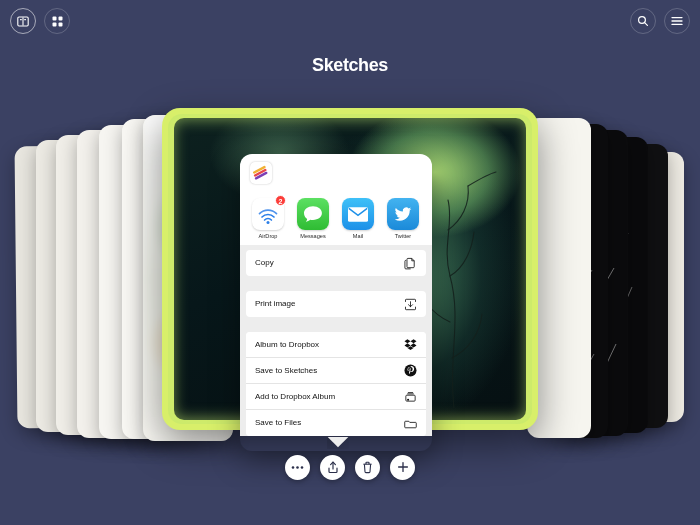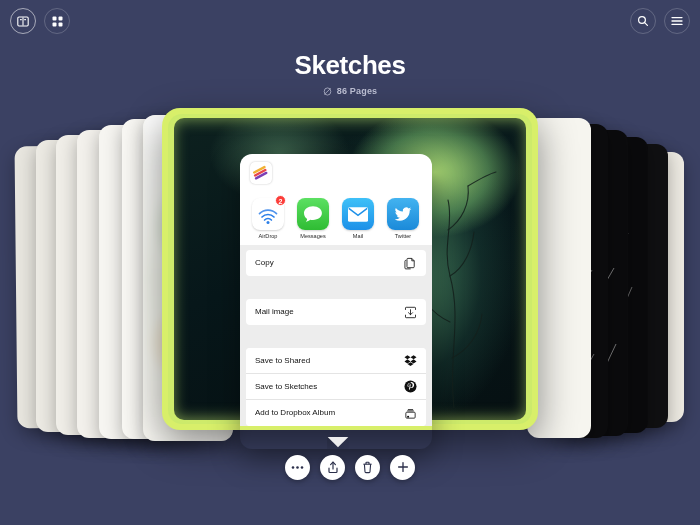--- a/index.html
+++ b/index.html
@@ -26,21 +26,21 @@
   }
   .circ-btn.soft{ border-color:rgba(255,255,255,0.20); }
   .circ-btn svg{ display:block; }
 
   
   .header{
     position:absolute; top:50px; left:0; width:700px;
     text-align:center; z-index:30;
   }
   .title{
-    font-size:26px; font-weight:bold; color:#ffffff;
+    font-size:18px; font-weight:bold; color:#ffffff;
     letter-spacing:-0.4px; line-height:30px;
   }
   .subtitle{
     margin-top:6px;
     display:flex; align-items:center; justify-content:center; gap:5px;
     font-size:9px; color:#b9bccf; font-weight:bold; letter-spacing:0.2px;
   }
   .subtitle svg{ display:block; opacity:.85; }
 
   
@@ -120,21 +120,21 @@
   }
   .badge{
     position:absolute; top:-3px; right:0px;
     min-width:11px;height:11px;border-radius:6px;background:#fc3d39;
     color:#fff; font-size:7px; font-weight:bold; line-height:11px;
     text-align:center; border:1.2px solid #fff; z-index:3;
   }
 
   
   .rows{ background:#ededed; padding-top:5px; }
-  .grp{ background:#fff; border-radius:4px; margin:0 6px 23px 6px; overflow:hidden; }
+  .grp{ background:#fff; border-radius:4px; margin:0 6px 15px 6px; overflow:hidden; }
   .row{
     height:26px; display:flex; align-items:center; justify-content:space-between;
     padding:0 9px; background:#fff;
     border-bottom:1px solid #e4e4e4;
   }
   .grp .row:last-child{ border-bottom:none; }
   .row .txt{ font-size:8px; color:#111; line-height:10px; }
   .row .ricon{ width:14px;height:14px; display:flex;align-items:center;justify-content:center; }
 
   
@@ -201,29 +201,20 @@
         <svg width="12" height="10" viewBox="0 0 12 10" stroke="#fff" stroke-width="1.3" stroke-linecap="round">
           <path d="M1 1.6h10M1 5h10M1 8.4h10"></path>
         </svg>
       </span>
     </div>
   </div>
 </div>
 
 <div class="header">
   <div class="title">Sketches</div>
-  <div class="subtitle">
-    <span>
-      <svg width="9" height="9" viewBox="0 0 9 9" fill="none" stroke="#b9bccf" stroke-width="0.9">
-        <ellipse cx="4.5" cy="4.5" rx="3.3" ry="3.6"></ellipse>
-        <path d="M1.6 7.2L7.4 1.6" stroke-linecap="round"></path>
-      </svg>
-    </span>
-    <span>86 Pages</span>
-  </div>
 </div>
 
 <div class="stage">
 
   <div class="card cl" style="left:16px;  width:78px; height:282px; top:38px; transform:rotate(-0.6deg); background:#e8e6df;"></div>
   <div class="card cl" style="left:36px;  width:78px; height:292px; top:32px; background:#eceae3;"></div>
   <div class="card cl" style="left:56px;  width:80px; height:300px; top:27px; background:#f0eee8;"></div>
   <div class="card cl" style="left:77px;  width:82px; height:308px; top:22px; background:#f3f1ec;"></div>
   <div class="card cl" style="left:99px;  width:84px; height:314px; top:17px; background:#f6f5f1;"></div>
   <div class="card cl" style="left:122px; width:86px; height:320px; top:11px; background:#f8f7f3;"></div>
@@ -355,36 +346,36 @@
             <path d="M4.2 1.5h4.2l2.6 2.6v6.4a1 1 0 0 1-1 1H4.2a1 1 0 0 1-1-1V2.5a1 1 0 0 1 1-1z"></path>
             <path d="M8.4 1.5v2.6h2.6"></path>
             <path d="M2.4 3.6H2a1 1 0 0 0-1 1v7.2a1 1 0 0 0 1 1h5.2"></path>
           </svg>
         </span>
       </div>
     </div>
 
     <div class="grp">
       <div class="row">
-        <span class="txt">Mail image</span>
+        <span class="txt">Print image</span>
         <span class="ricon">
           <svg width="13" height="13" viewBox="0 0 14 14" fill="none" stroke="#111" stroke-width="0.9">
             <path d="M1.6 4.2V2.2a.8.8 0 0 1 .8-.8h9.2a.8.8 0 0 1 .8.8v2"></path>
             <path d="M1.6 9.4v2.4a.8.8 0 0 0 .8.8h9.2a.8.8 0 0 0 .8-.8V9.4"></path>
             <path d="M7 4v5.2M4.8 7.2L7 9.4l2.2-2.2" stroke-linecap="round"></path>
           </svg>
         </span>
       </div>
     </div>
 
     <div class="grp">
 
 
       <div class="row">
-        <span class="txt">Save to Shared</span>
+        <span class="txt">Album to Dropbox</span>
         <span class="ricon">
           <svg width="13" height="13" viewBox="0 0 16 16" fill="#111">
             <path d="M4.2 1.6L0.6 4.1l3.6 2.5L8 4.1 4.2 1.6z"></path>
             <path d="M11.8 1.6L8 4.1l3.8 2.5L15.4 4.1 11.8 1.6z"></path>
             <path d="M0.6 9.1l3.6 2.5L8 9.1 4.2 6.6 0.6 9.1z"></path>
             <path d="M11.8 6.6L8 9.1l3.8 2.5 3.6-2.5-3.6-2.5z"></path>
             <path d="M4.3 12.4l3.7 2.4 3.7-2.4L8 10.1l-3.7 2.3z"></path>
           </svg>
         </span>
       </div>
@@ -403,20 +394,28 @@
         <span class="txt">Add to Dropbox Album</span>
         <span class="ricon">
           <svg width="13" height="13" viewBox="0 0 14 14" fill="none" stroke="#111" stroke-width="0.9">
             <path d="M3 5.6h8a1 1 0 0 1 1 1v4.4a1 1 0 0 1-1 1H3a1 1 0 0 1-1-1V6.6a1 1 0 0 1 1-1z"></path>
             <path d="M3.4 4.2h7.2M4.2 2.8h5.6"></path>
             <circle cx="4.4" cy="10.5" r="1.1" fill="#111" stroke="none"></circle>
           </svg>
         </span>
       </div>
 
+      <div class="row" style="border-bottom:none;">
+        <span class="txt">Save to Files</span>
+        <span class="ricon">
+          <svg width="13" height="13" viewBox="0 0 14 14" fill="none" stroke="#111" stroke-width="0.9">
+            <path d="M1.6 4.6h3.6l1 1.2h6.2a.8.8 0 0 1 .8.8v4.2a.8.8 0 0 1-.8.8H1.6a.8.8 0 0 1-.8-.8V5.4a.8.8 0 0 1 .8-.8z"></path>
+          </svg>
+        </span>
+      </div>
 
     </div>
   </div>
 </div>
 
 <div class="bottombar">
 
   <div class="tbtn">
     <span>
       <svg width="13" height="5" viewBox="0 0 13 5" fill="#2b2f4a">

